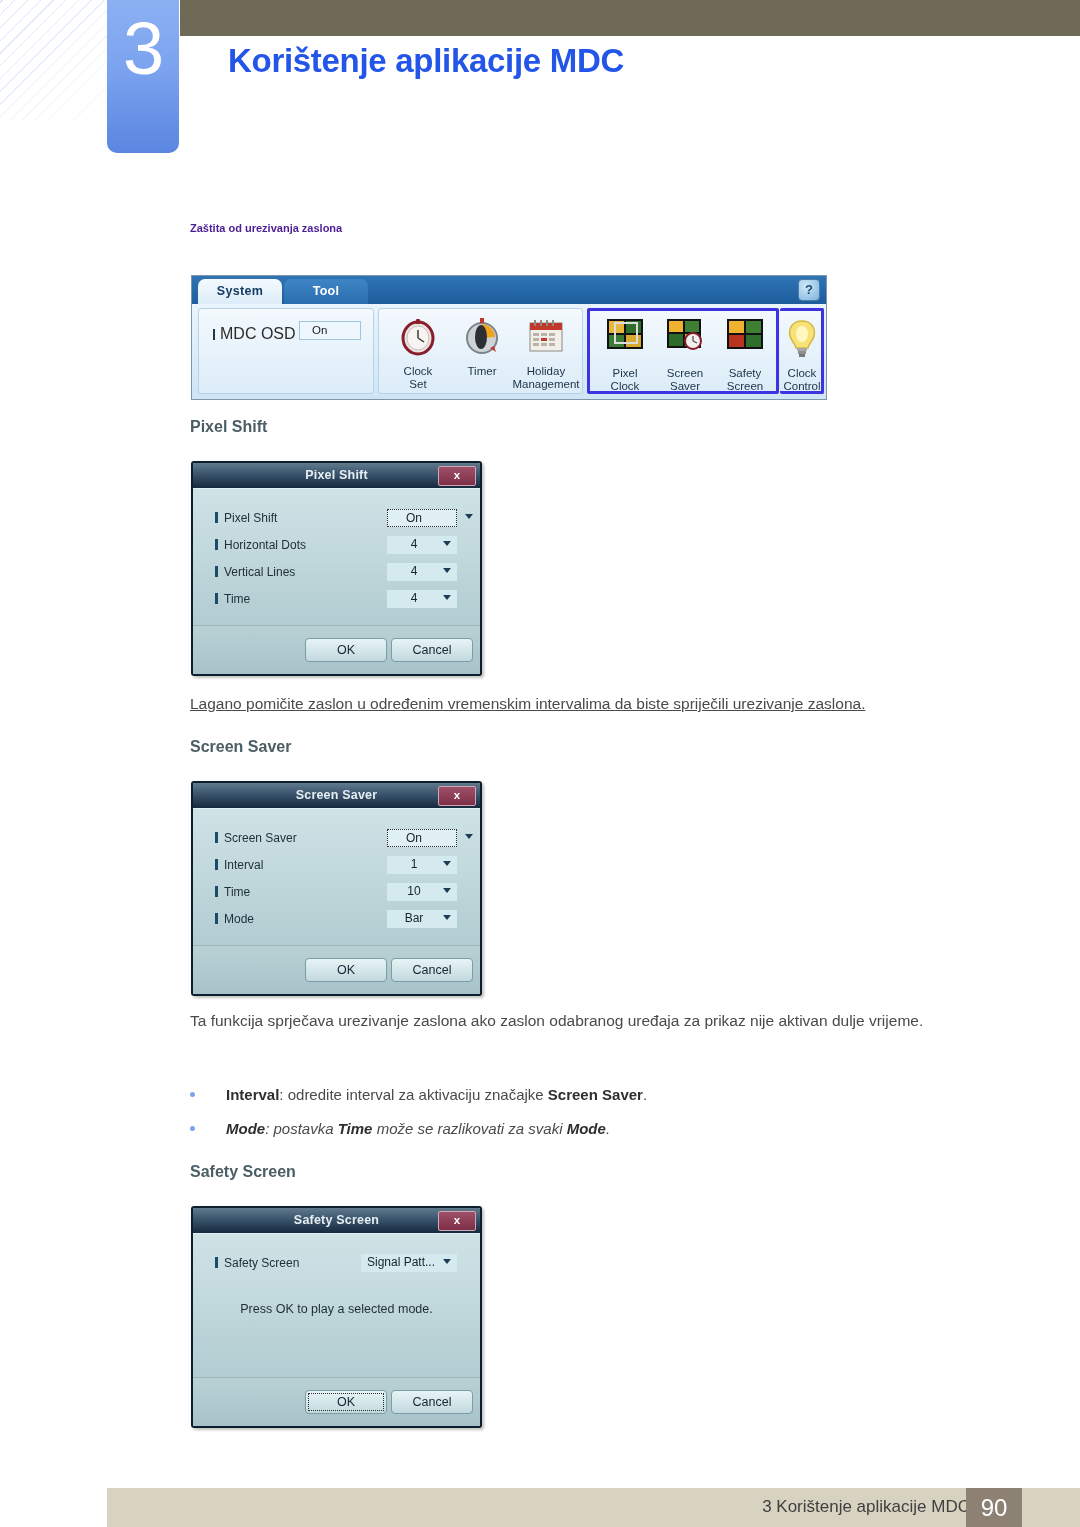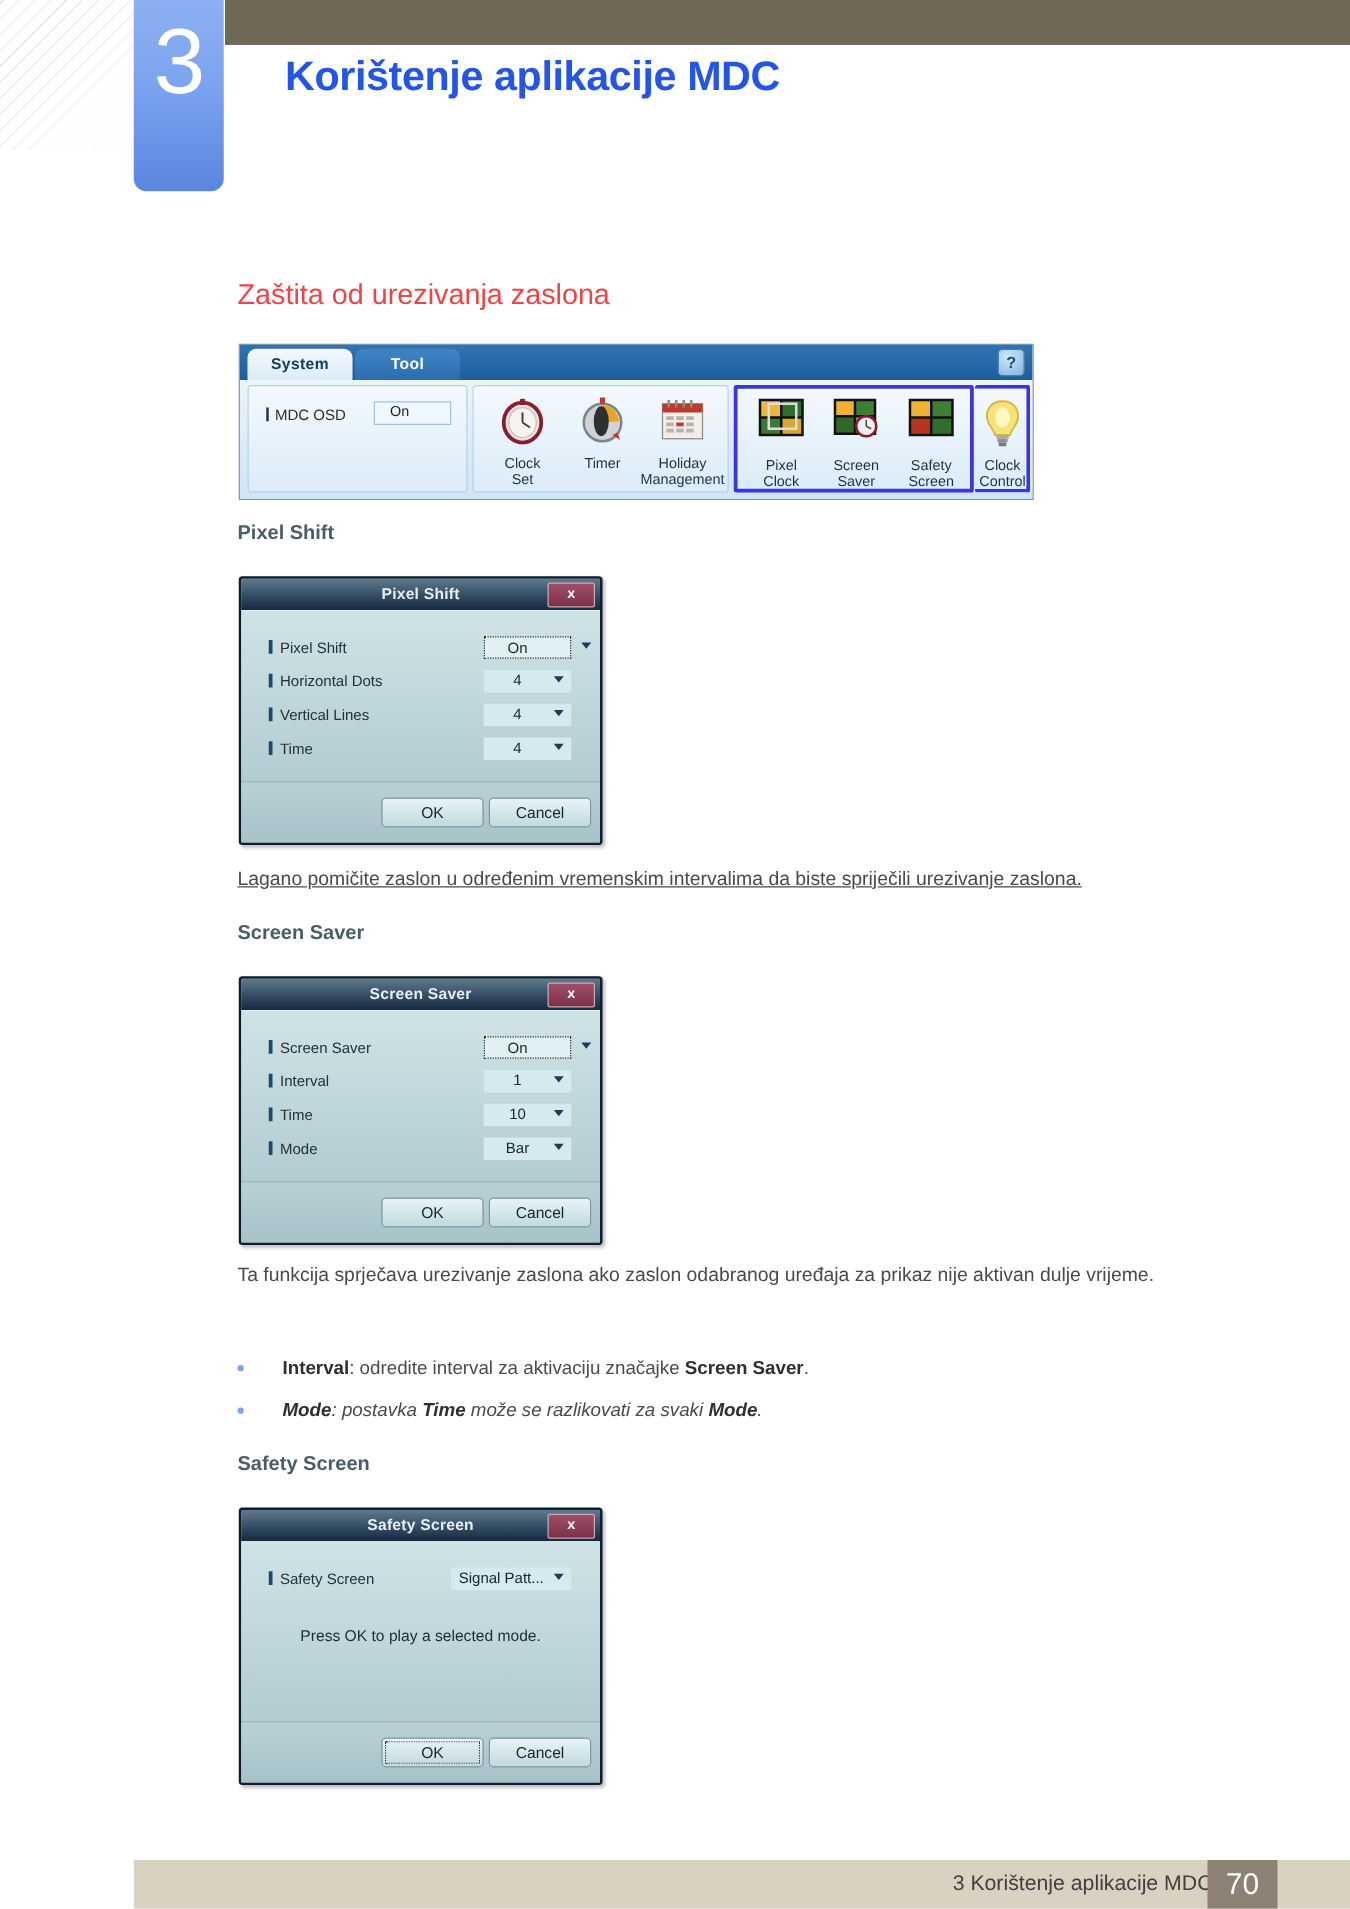--- a/index.html
+++ b/index.html
@@ -61,23 +61,23 @@
     font-weight: bold;
     color: #2255e8;
     letter-spacing: -0.3px;
     white-space: nowrap;
   }
 
   
   .section-title {
     position: absolute;
     left: 190px;
-    font-size: 23px;
-    font-weight: normal;
-    color: #ef4444;
+    font-size: 11px;
+    font-weight: bold;
+    color: #4c1d95;
     white-space: nowrap;
   }
   .sub-heading {
     position: absolute;
     left: 190px;
     font-size: 16px;
     font-weight: bold;
     color: #4b5e66;
     white-space: nowrap;
   }
@@ -167,21 +167,21 @@
     background: linear-gradient(180deg,#f3f9fd 0%, #dcecf8 100%);
     box-sizing: border-box;
   }
   .tb-group.highlight {
     border: 3px solid #3e33e0;
     border-radius: 2px;
   }
   .osd-label {
     position: absolute;
     left: 14px; top: 16px;
-    font-size: 12px;
+    font-size: 16px;
     color: #2b2b2b;
     white-space: nowrap;
   }
   .osd-label:before {
     content: "";
     display: inline-block;
     width: 2px; height: 11px;
     background: #24364a;
     margin-right: 5px;
     vertical-align: -1px;
@@ -611,14 +611,14 @@
   </div>
   <div class="dlg-footer">
     <div class="dlg-btn focus" style="left:112px;">OK</div>
     <div class="dlg-btn" style="left:198px;">Cancel</div>
   </div>
 </div>
 
 <div class="footer-bar"></div>
 <div class="footer-text">3 Korištenje aplikacije MDC</div>
 <div class="footer-pagebox">
-  <div class="footer-pagenum">70</div>
+  <div class="footer-pagenum">90</div>
 </div>
 
 </body></html>

